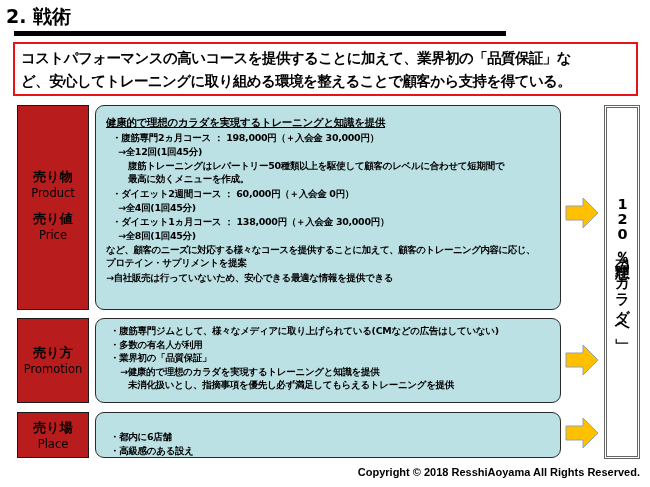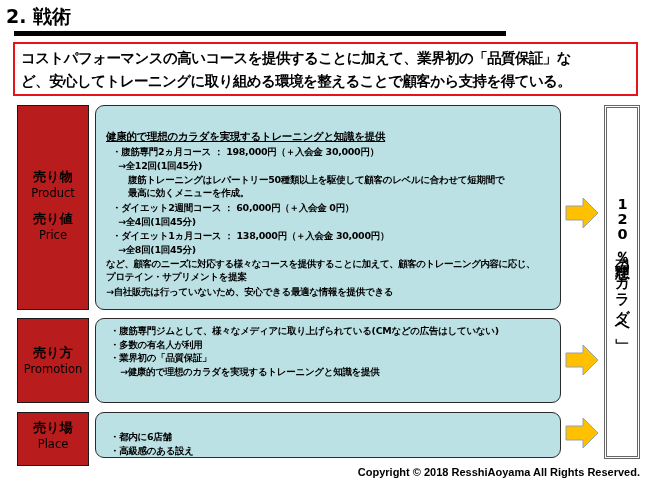--- a/index.html
+++ b/index.html
@@ -41,21 +41,21 @@
 <div class="label-box" style="top:105px;height:205px;">
   <div style="position:absolute;top:62px;width:100%;">
     <span class="jp">売り物</span>
     <span class="en">Product</span>
   </div>
   <div style="position:absolute;top:104px;width:100%;">
     <span class="jp">売り値</span>
     <span class="en">Price</span>
   </div>
 </div>
-<div class="content-box" style="top:105px;height:205px;padding-top:23px;">
+<div class="content-box" style="top:105px;height:205px;padding-top:9px;">
   <div class="heading">健康的で理想のカラダを実現するトレーニングと知識を提供</div>
   <div class="indent1">・腹筋専門2ヵ月コース ： 198,000円（＋入会金 30,000円）</div>
   <div class="indent2" style="padding-left:12px">→全12回(1回45分)</div>
   <div style="padding-left:22px;line-height:13px;">腹筋トレーニングはレパートリー50種類以上を駆使して顧客のレベルに合わせて短期間で</div>
   <div style="padding-left:22px;line-height:13px;margin-bottom:2px;">最高に効くメニューを作成。</div>
   <div class="indent1">・ダイエット2週間コース ： 60,000円（＋入会金 0円）</div>
   <div style="padding-left:12px">→全4回(1回45分)</div>
   <div class="indent1">・ダイエット1ヵ月コース ： 138,000円（＋入会金 30,000円）</div>
   <div style="padding-left:12px">→全8回(1回45分)</div>
   <div style="line-height:13px;letter-spacing:-0.5px;">など、顧客のニーズに対応する様々なコースを提供することに加えて、顧客のトレーニング内容に応じ、</div>
@@ -67,23 +67,24 @@
   <div style="position:absolute;top:25px;width:100%;">
     <span class="jp">売り方</span>
     <span class="en">Promotion</span>
   </div>
 </div>
 <div class="content-box" style="top:318px;height:85px;padding-top:5px;line-height:13.5px;">
   <div class="indent1" style="padding-left:4px">・腹筋専門ジムとして、様々なメディアに取り上げられている(CMなどの広告はしていない)</div>
   <div style="padding-left:4px">・多数の有名人が利用</div>
   <div style="padding-left:4px">・業界初の「品質保証」</div>
   <div style="padding-left:14px;line-height:13px;">→健康的で理想のカラダを実現するトレーニングと知識を提供</div>
+  <div style="padding-left:22px;line-height:13px;">未消化扱いとし、指摘事項を優先し必ず満足してもらえるトレーニングを提供</div>
 </div>
 
-<div class="label-box" style="top:412px;height:54px;">
+<div class="label-box" style="top:412px;height:46px;">
   <div style="position:absolute;top:6px;width:100%;">
     <span class="jp">売り場</span>
     <span class="en">Place</span>
   </div>
 </div>
 <div class="content-box" style="top:412px;height:46px;padding-top:17px;line-height:13.5px;">
   <div style="padding-left:4px">・都内に6店舗</div>
   <div style="padding-left:4px">・高級感のある設え</div>
 </div>
 

